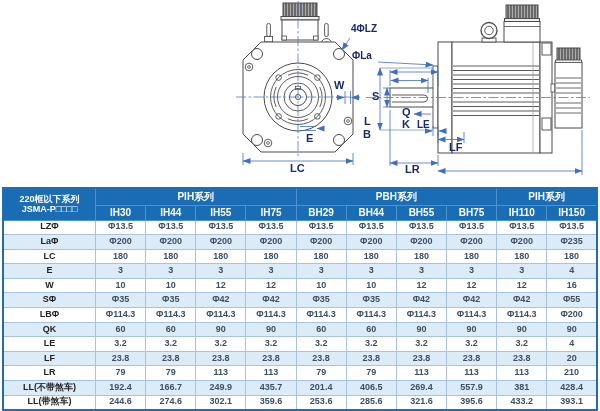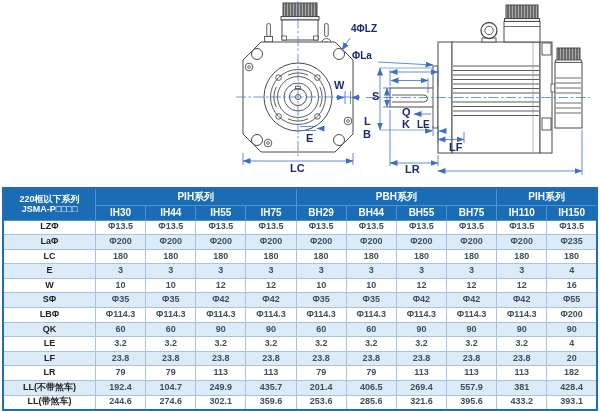--- a/index.html
+++ b/index.html
@@ -390,26 +390,26 @@
             <th class="rl">LR</th>
             <td>79</td>
             <td>79</td>
             <td>113</td>
             <td>113</td>
             <td>79</td>
             <td>79</td>
             <td>113</td>
             <td>113</td>
             <td>113</td>
-            <td>182</td>
+            <td>210</td>
           </tr>
           <tr>
             <th class="rl">LL(不带煞车)</th>
             <td>192.4</td>
-            <td>104.7</td>
+            <td>166.7</td>
             <td>249.9</td>
             <td>435.7</td>
             <td>201.4</td>
             <td>406.5</td>
             <td>269.4</td>
             <td>557.9</td>
             <td>381</td>
             <td>428.4</td>
           </tr>
           <tr>

